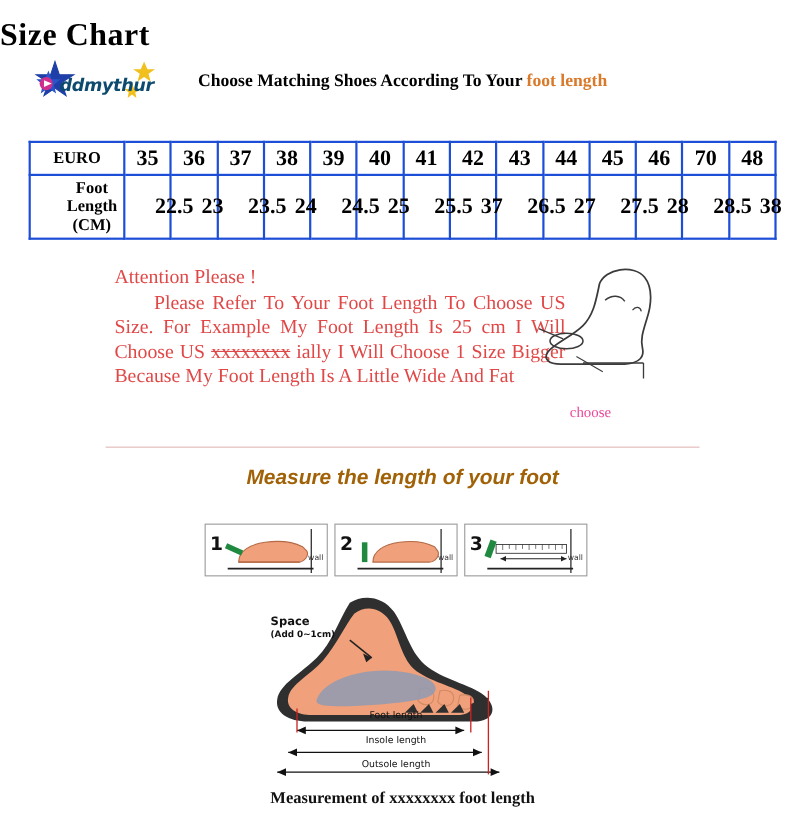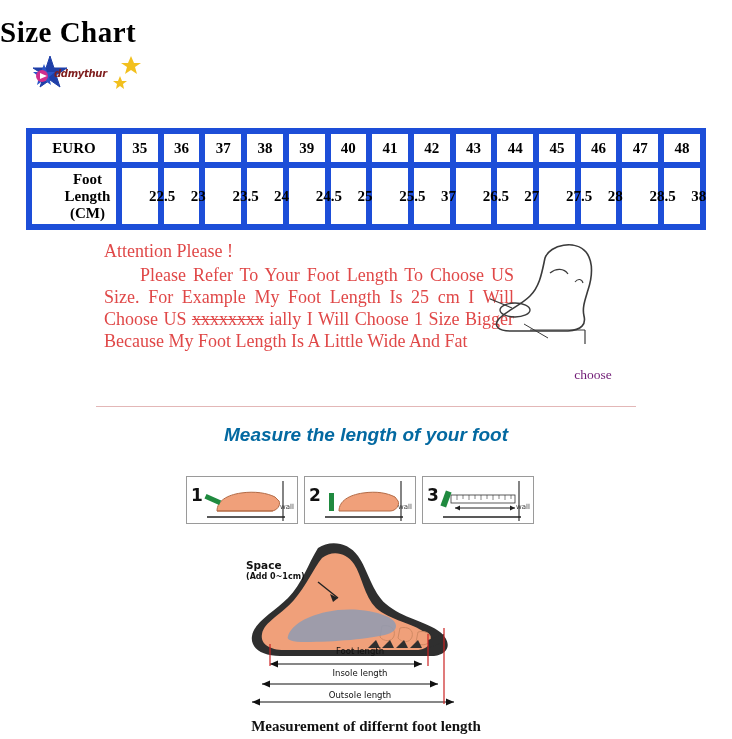--- a/index.html
+++ b/index.html
@@ -49,60 +49,60 @@
     top: 38px;
     width: 122px;
     height: 42px;
   }
   .logo svg { display: block; }
   .logo-text {
     position: absolute;
     left: 26px;
     top: 14px;
     font-family: "DejaVu Sans", sans-serif;
-    font-size: 10px;
+    font-size: 16px;
     font-weight: bold;
     font-style: italic;
-    color: #7f1d1d;
+    color: #0c4a6e;
     letter-spacing: -0.3px;
   }
 
   
   .table-wrap {
     position: absolute;
     left: 26px;
     top: 112px;
     width: 680px;
   }
   table.size-table {
     border-collapse: collapse;
     width: 680px;
     table-layout: fixed;
   }
   table.size-table td {
-    border: 6px solid #1d4ed8;
+    border: 2px solid #1d4ed8;
     text-align: center;
     vertical-align: middle;
     font-family: "Liberation Serif", serif;
     font-size: 15px;
     font-weight: bold;
     height: 28px;
     padding: 0;
   }
   table.size-table td.label {
     width: 84px;
     font-size: 15px;
     line-height: 17px;
   }
   table.size-table tr.row-foot td {
     height: 56px;
     padding-left: 27px;
   }
   table.size-table td.val {
-    font-size: 15px;
+    font-size: 20px;
   }
 
   
   .attention {
     position: absolute;
     left: 104px;
     top: 224px;
     width: 410px;
     color: #e04848;
     font-family: "Liberation Serif", serif;
@@ -130,22 +130,21 @@
     left: 490px;
     top: 222px;
     width: 210px;
     height: 120px;
   }
   .choose-bigger {
     position: absolute;
     left: 518px;
     top: 350px;
     width: 150px;
-    text-align: center;
-    color: #701a75;
+    color: #ec4899;
     font-family: "Liberation Serif", serif;
     font-size: 13.5px;
     line-height: 18px;
   }
 
   
   .divider {
     position: absolute;
     left: 96px;
     top: 390px;
@@ -158,21 +157,21 @@
   .measure-title {
     position: absolute;
     left: 0;
     top: 408px;
     width: 732px;
     text-align: center;
     font-family: "Liberation Sans", sans-serif;
     font-style: italic;
     font-weight: bold;
     font-size: 19px;
-    color: #0369a1;
+    color: #a16207;
   }
 
   
   .steps {
     position: absolute;
     left: 186px;
     top: 460px;
     width: 360px;
     display: flex;
     gap: 6px;
@@ -260,39 +259,42 @@
       <polygon points="22,2 26,14 39,14 28,21 32,33 22,26 12,33 16,21 5,14 18,14" fill="#1f3fa8" stroke="#1f3fa8" stroke-width="1"></polygon>
       <polygon points="16,10 19,18 27,18 21,23 23,31 16,26 9,31 11,23 5,18 13,18" fill="#2a55c9"></polygon>
       <circle cx="14" cy="22" r="6" fill="#cf2f8e"></circle>
       <polygon points="12,19 19,22 12,25" fill="#ffffff"></polygon>
       <polygon points="103,2 106,9 113,9 107,13 109,20 103,16 97,20 99,13 93,9 100,9" fill="#f2c01e"></polygon>
       <polygon points="92,22 94,27 99,27 95,30 96,35 92,32 88,35 89,30 85,27 90,27" fill="#f2c01e"></polygon>
     </svg>
     <div class="logo-text">ddmythur</div>
   </div>
 
+  <div class="subtitle">
+    <span>Choose Matching Shoes According To Your </span><span class="accent">foot length</span>
+  </div>
 
   <div class="table-wrap">
     <table class="size-table">
       <tbody>
           <tr class="row-euro">
         <td class="label">EURO</td>
         <td class="val">35</td>
         <td class="val">36</td>
         <td class="val">37</td>
         <td class="val">38</td>
         <td class="val">39</td>
         <td class="val">40</td>
         <td class="val">41</td>
         <td class="val">42</td>
         <td class="val">43</td>
         <td class="val">44</td>
         <td class="val">45</td>
         <td class="val">46</td>
-        <td class="val">47</td>
+        <td class="val">70</td>
         <td class="val">48</td>
       </tr>
       <tr class="row-foot">
         <td class="label">
           <div>Foot</div>
           <div>Length</div>
           <div>(CM)</div>
         </td>
         <td class="val">22.5</td>
         <td class="val">23</td>
@@ -451,15 +453,15 @@
 
   <div class="space-label">
     <div>Space</div>
     <div class="sub">(Add 0~1cm)</div>
   </div>
 
   <div class="meas-label" style="left:300px; top:630px; width:120px;">Foot length</div>
   <div class="meas-label" style="left:300px; top:652px; width:120px;">Insole length</div>
   <div class="meas-label" style="left:300px; top:674px; width:120px;">Outsole length</div>
 
-  <div class="caption">Measurement of differnt foot length</div>
+  <div class="caption">Measurement of xxxxxxxx foot length</div>
 
 </div>
 
 </body></html>

